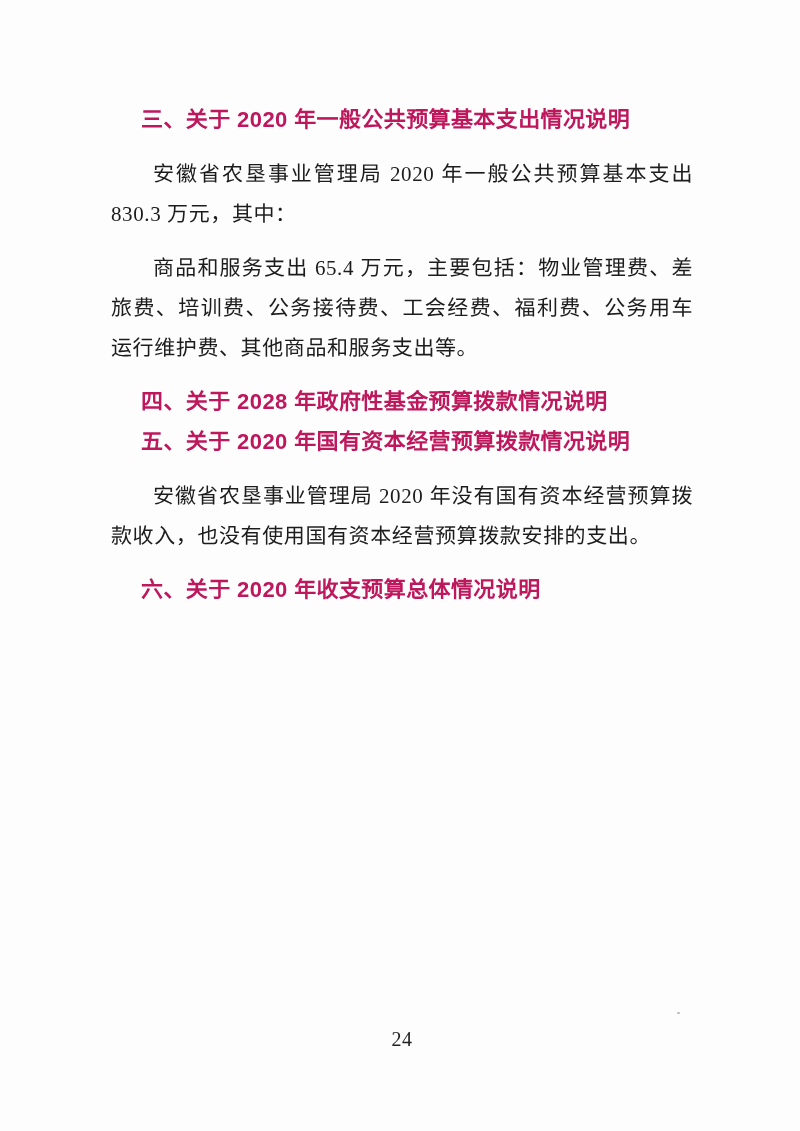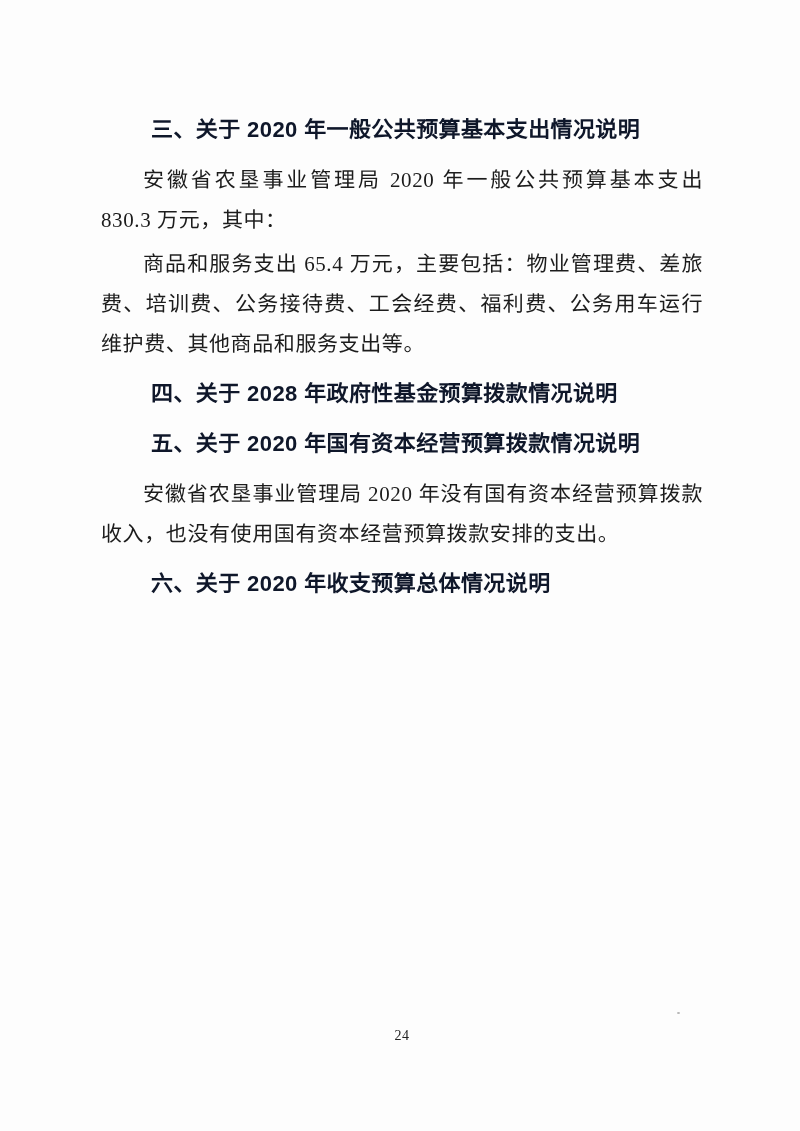--- a/index.html
+++ b/index.html
@@ -16,46 +16,46 @@
     color: #1c1c1c;
     overflow: hidden;
   }
   .content {
     position: absolute;
     left: 97px;
     top: 100px;
     width: 610px;
   }
   .para {
-    margin: 4px;
+    margin: 14px;
     font-size: 21px;
     line-height: 40px;
     letter-spacing: 0.6px;
     text-indent: 2em;
     text-align: justify;
     text-justify: inter-ideograph;
     font-family: "Liberation Serif", "DejaVu Serif", serif;
   }
   .hd {
-    margin: 10px;
+    margin: 0;
     font-size: 22px;
     line-height: 40px;
     letter-spacing: 0.4px;
     text-indent: 2em;
     font-weight: 700;
-    color: #0f172a;
+    color: #be185d;
     font-family: "Liberation Sans", "DejaVu Sans", sans-serif;
   }
   .pageno {
     position: absolute;
     left: 97px;
     top: 1028px;
     width: 610px;
     text-align: center;
-    font-size: 14px;
+    font-size: 20px;
     letter-spacing: 0.5px;
     color: #222222;
     font-family: "Liberation Serif", "DejaVu Serif", serif;
   }
   .artifact-dot {
     position: absolute;
     left: 677px;
     top: 1012px;
     width: 3px;
     height: 2px;

